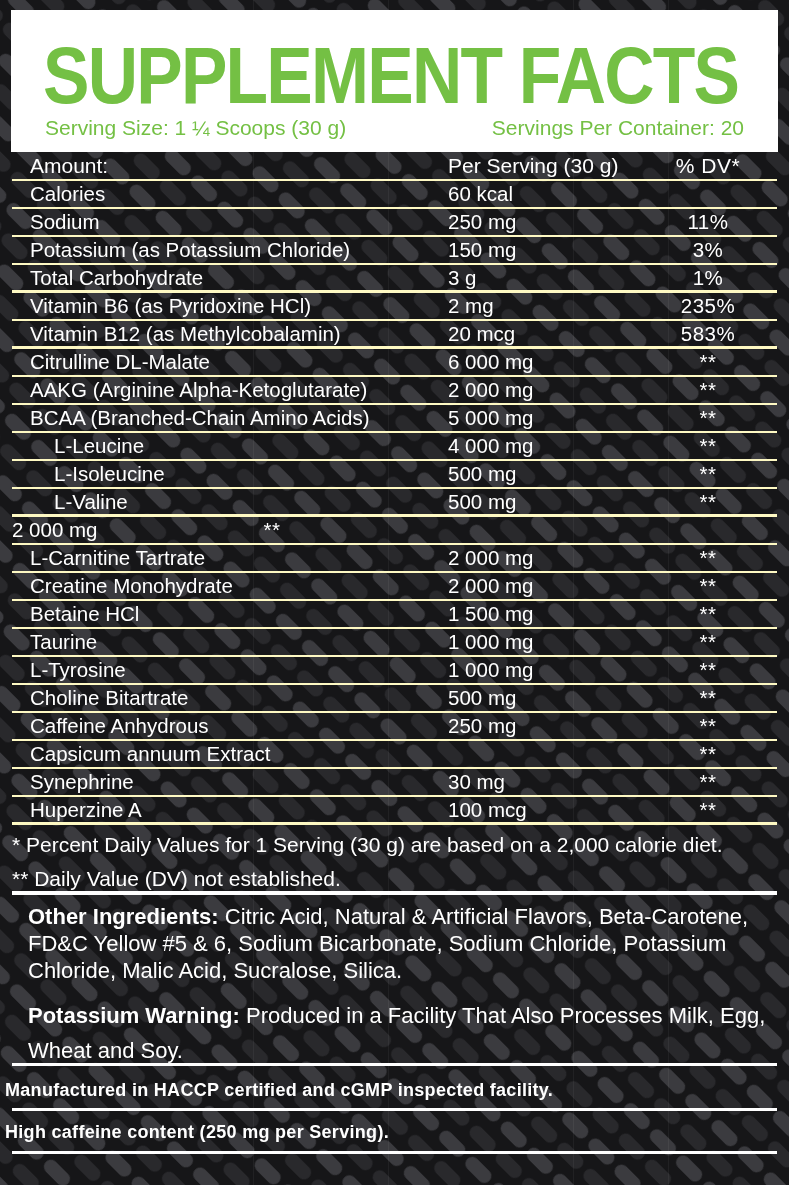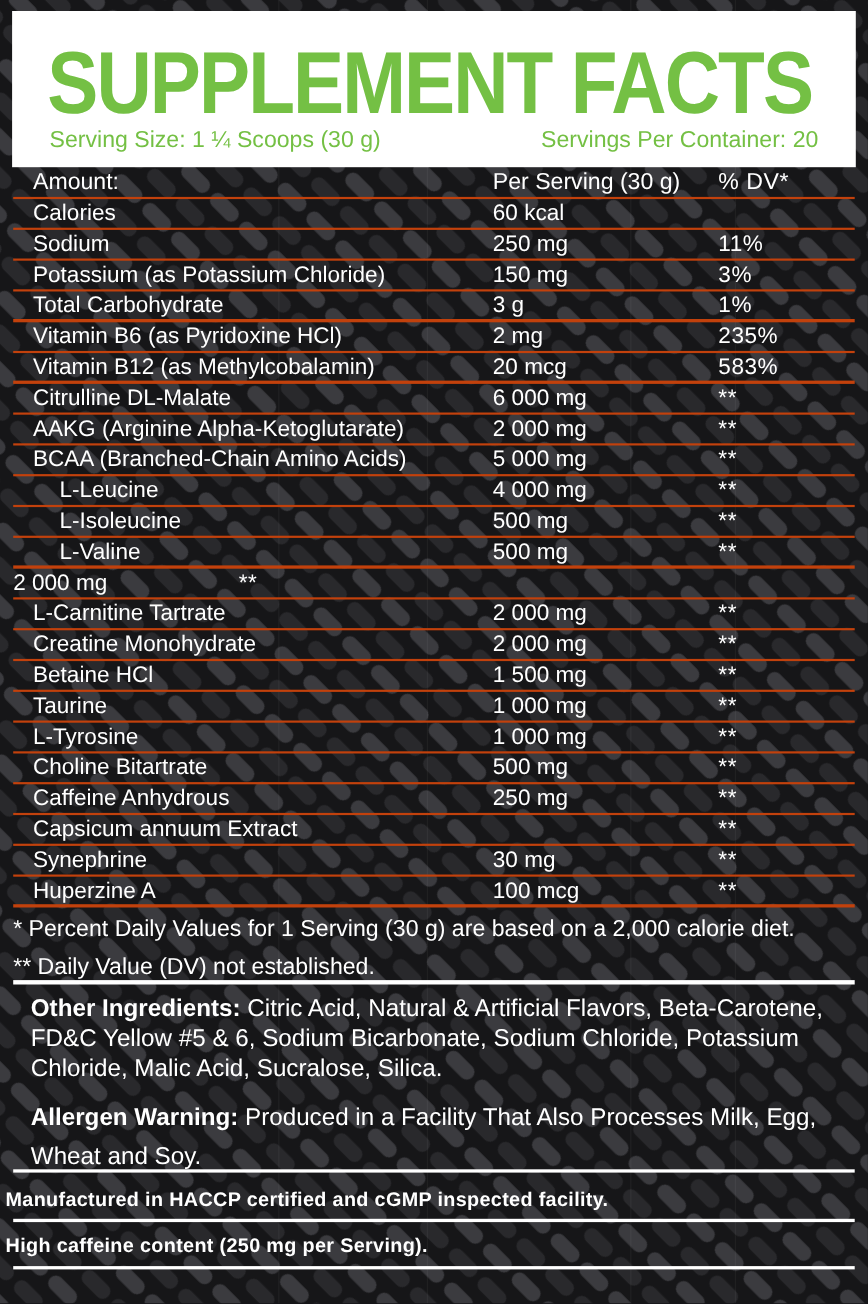--- a/index.html
+++ b/index.html
@@ -20,27 +20,27 @@
     transform:scaleX(.87);transform-origin:left top;
   }
   .serving-row{
     position:absolute;left:34px;right:34px;bottom:12px;
     display:flex;justify-content:space-between;
     font-size:21px;color:#74C044;
   }
 
   
   .table{position:absolute;left:12px;top:152px;width:765px;}
-  .t-row{display:flex;align-items:center;height:26px;border-bottom:2px solid #c2410c;font-size:20.5px;}
+  .t-row{display:flex;align-items:center;height:26px;border-bottom:2px solid #fef9c3;font-size:20.5px;}
   .t-row.head{height:27px;font-size:21px;}
   .t-row.thick{height:25px;border-bottom-width:3px;}
   .c-name{flex:1 1 auto;padding-left:18px;white-space:nowrap;overflow:hidden;}
   .t-row.indent .c-name{padding-left:42px;}
   .c-amount{flex:0 0 205px;text-align:left;white-space:nowrap;}
-  .c-dv{flex:0 0 110px;text-align:left;padding-right:14px;white-space:nowrap;letter-spacing:.5px;}
+  .c-dv{flex:0 0 110px;text-align:center;padding-right:14px;white-space:nowrap;letter-spacing:.5px;}
 
   
   .footnotes{position:absolute;left:12px;top:828px;width:765px;font-size:21px;line-height:33.5px;}
 
   .divider{position:absolute;left:12px;width:765px;background:#ffffff;}
   .divider.d-main{top:891px;height:4px;}
   .divider.d-a{top:1063px;height:3px;}
   .divider.d-b{top:1108px;height:3px;}
   .divider.d-c{top:1151px;height:3px;}
 
@@ -210,21 +210,21 @@
     <div>** Daily Value (DV) not established.</div>
   </div>
 
   <div class="divider d-main"></div>
 
   <div class="para other-para">
     <span class="b">Other Ingredients:</span><span> Citric Acid, Natural &amp; Artificial Flavors, Beta-Carotene, FD&amp;C Yellow #5 &amp; 6, Sodium Bicarbonate, Sodium Chloride, Potassium Chloride, Malic Acid, Sucralose, Silica.</span>
   </div>
 
   <div class="para allergen-para">
-    <span class="b">Allergen Warning:</span><span> Produced in a Facility That Also Processes Milk, Egg, Wheat and Soy.</span>
+    <span class="b">Potassium Warning:</span><span> Produced in a Facility That Also Processes Milk, Egg, Wheat and Soy.</span>
   </div>
 
   <div class="divider d-a"></div>
   <div class="notice notice-1">Manufactured in HACCP certified and cGMP inspected facility.</div>
   <div class="divider d-b"></div>
   <div class="notice notice-2">High caffeine content (250 mg per Serving).</div>
   <div class="divider d-c"></div>
 
 </div>
 

